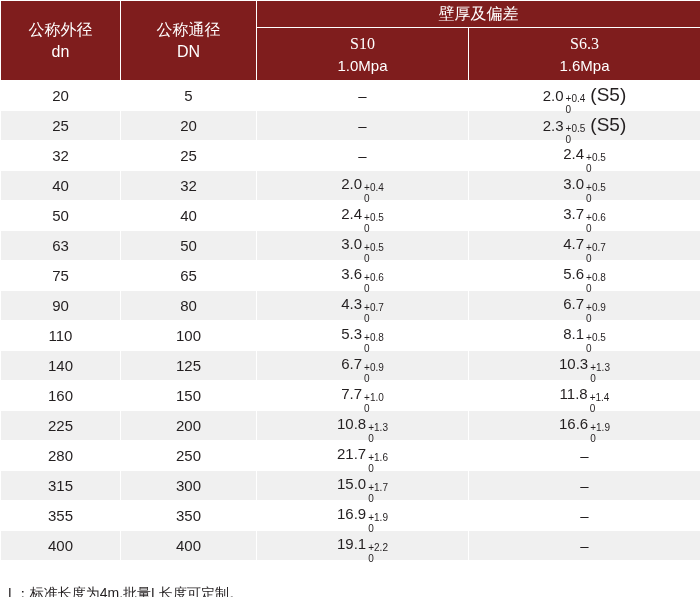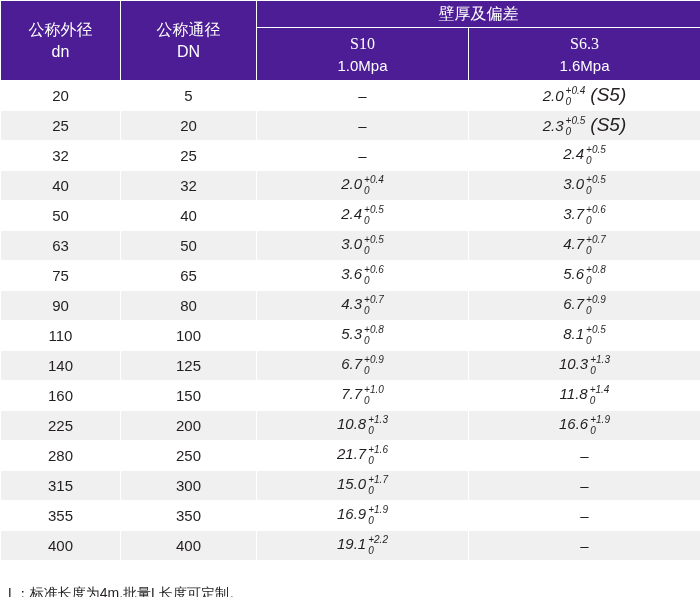--- a/index.html
+++ b/index.html
@@ -22,21 +22,21 @@
     border-collapse: collapse;
     width: 700px;
     table-layout: fixed;
   }
   table.spec td, table.spec th {
     border: 1px solid #ffffff;
     padding: 0;
     margin: 0;
   }
   thead th {
-    background: #4c1d95;
+    background: #7f1d1d;
     color: #ffffff;
     font-weight: normal;
     font-size: 16px;
     text-align: center;
     line-height: 1.35;
   }
   .hdr-dn, .hdr-nom {
     height: 78px;
     vertical-align: middle;
   }
@@ -72,34 +72,33 @@
   }
   tbody tr.odd td {
     background: #ffffff;
   }
   tbody tr.even td {
     background: #f0f0f0;
   }
   .val {
     display: inline-block;
     white-space: nowrap;
-    font-style: italic;
   }
   .num {
     font-size: 15px;
   }
   .tol {
     display: inline-block;
     vertical-align: middle;
     font-size: 10px;
     line-height: 1.04;
     text-align: left;
     margin-left: 2px;
     position: relative;
-    top: 0px;
+    top: 8px;
   }
   .tol .up { display: block; }
   .tol .lo { display: block; }
   .suffix {
     font-size: 19px;
     margin-left: 5px;
   }
   .dash {
     font-size: 15px;
   }

